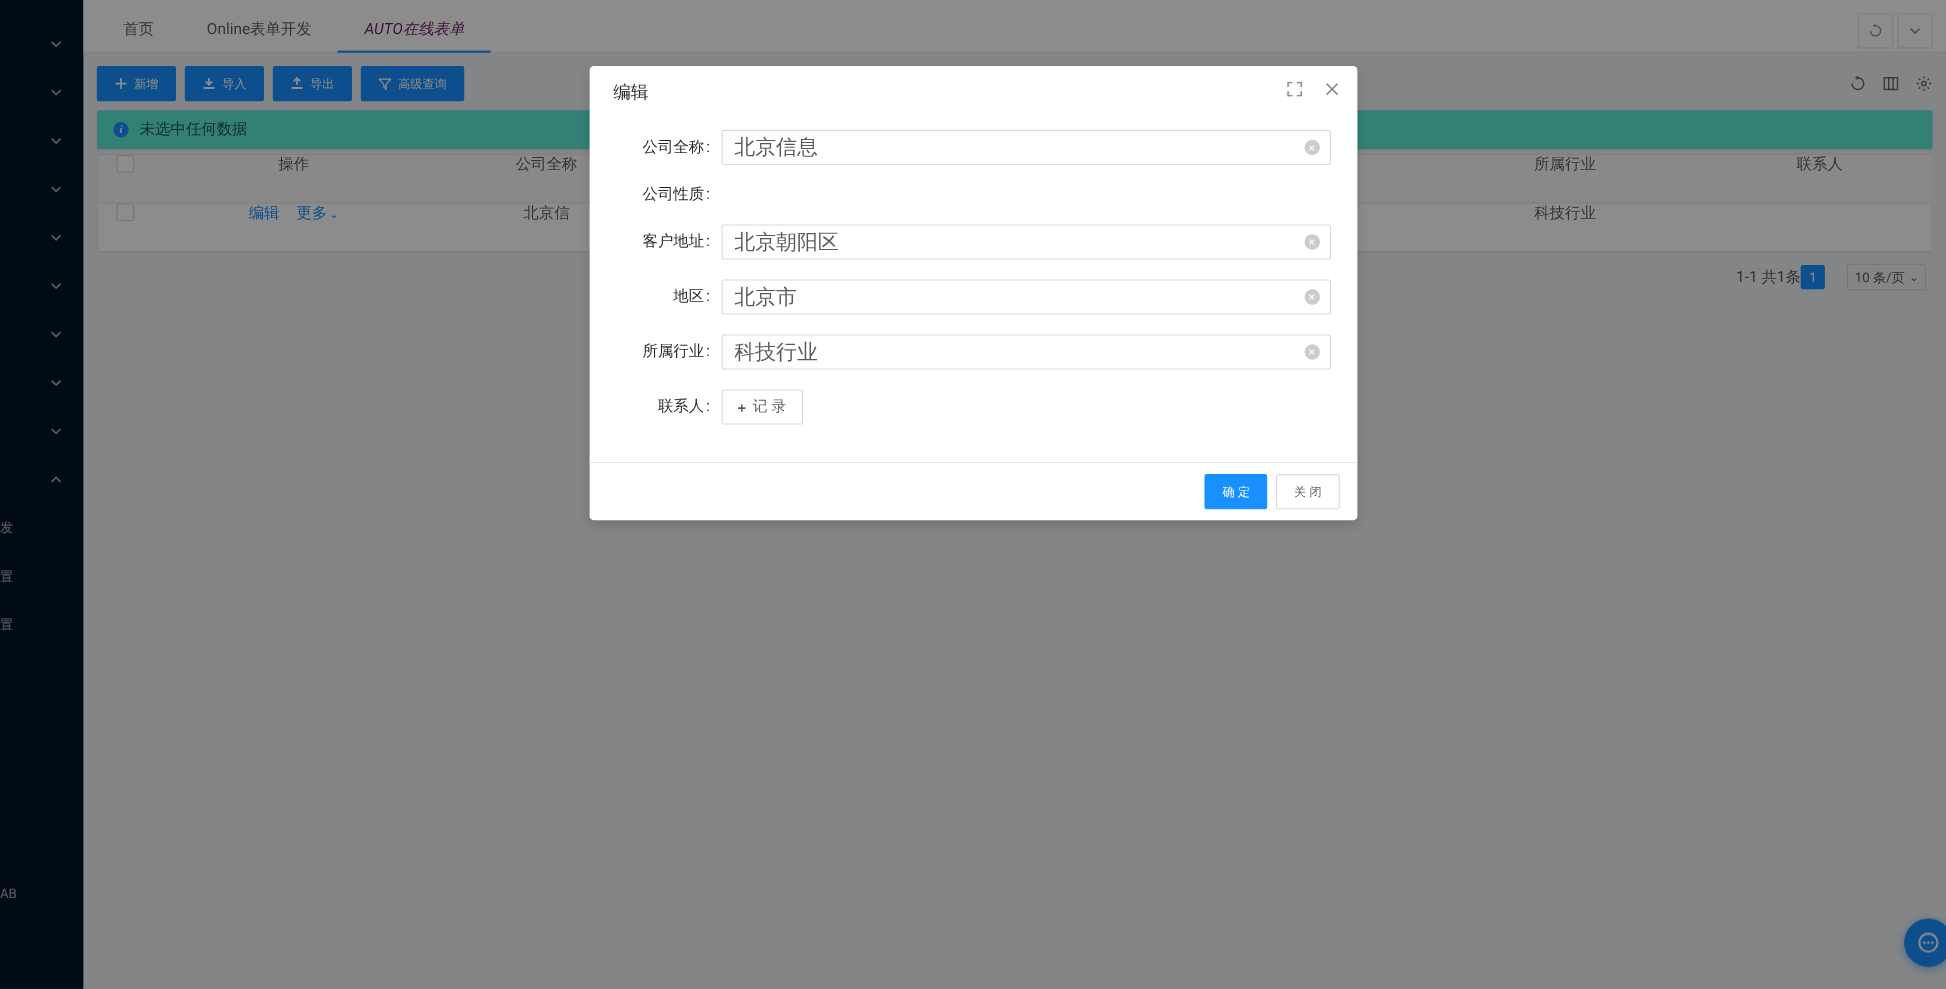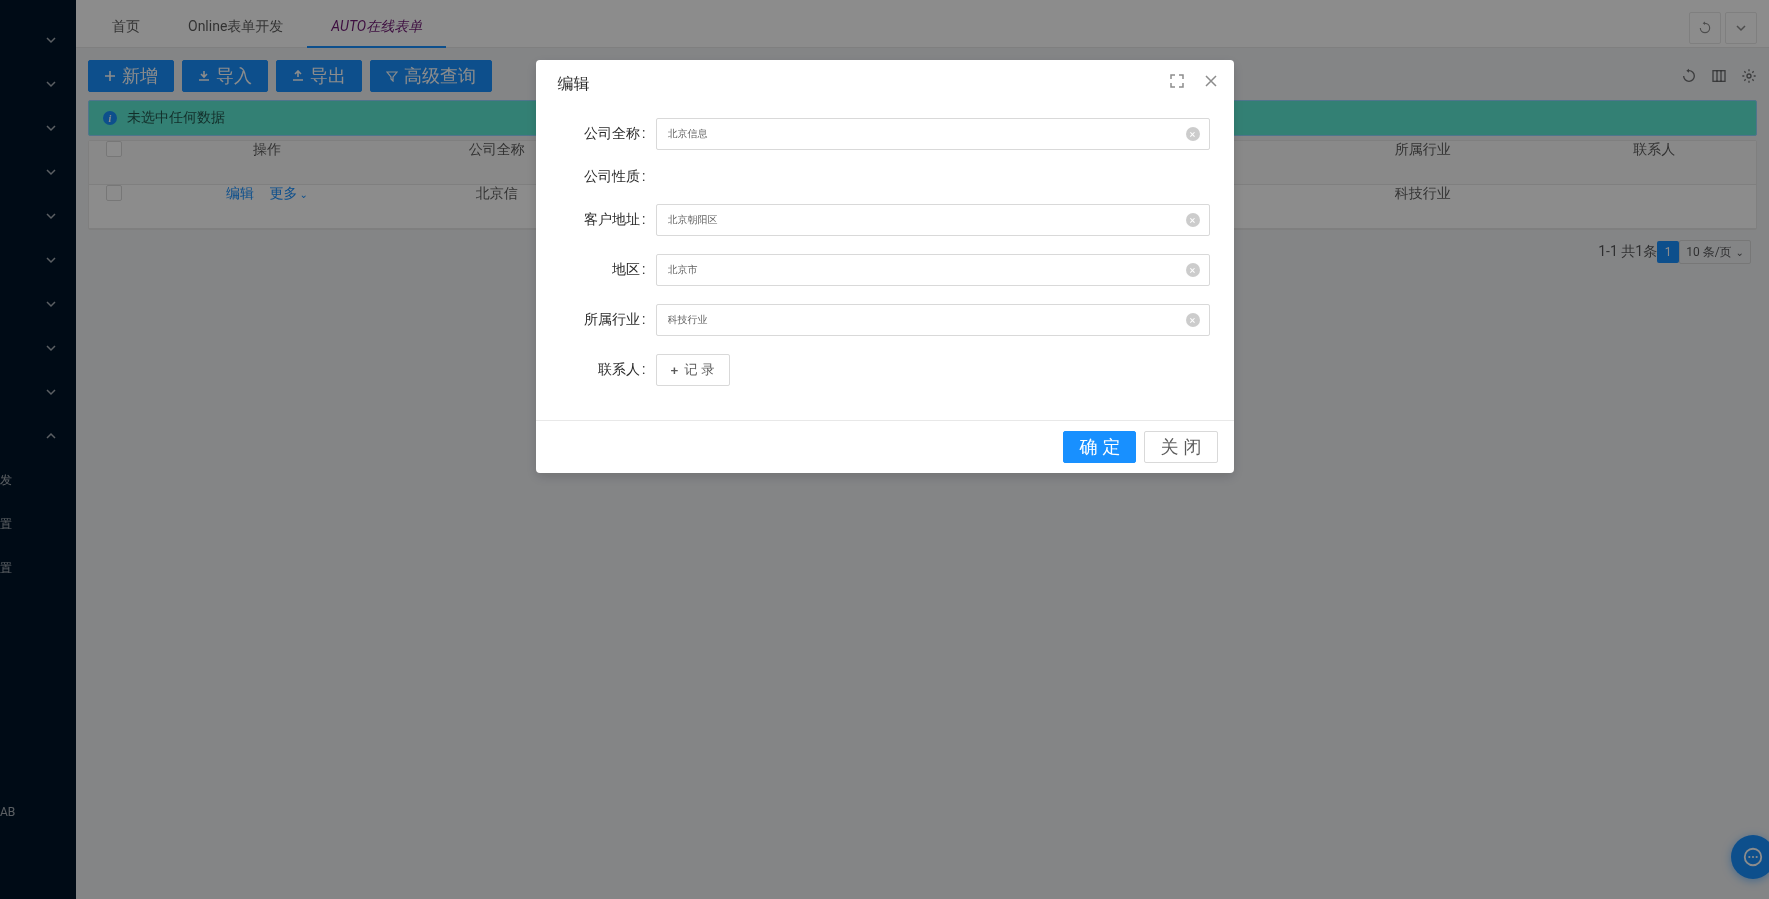--- a/index.html
+++ b/index.html
@@ -24,21 +24,21 @@
 .tabs-row { display: flex; align-items: center; background: #fff; border-bottom: 1px solid #e8e8e8; height: 40px; padding: 0 12px; }
 .tabs { display: flex; gap: 0; flex: 1; text-align: right; }
 .tab { padding: 0 24px; height: 40px; display: flex; align-items: center; cursor: pointer; color: rgba(0,0,0,0.65); border-bottom: 2px solid transparent; }
 .tab.active { color: #701a75; border-bottom-color: #1890ff; font-style: italic; }
 .tabs-actions { display: flex; gap: 4px; }
 .icon-btn { width: 32px; height: 32px; border: 1px solid #e8e8e8; background: #fff; display: flex; align-items: center; justify-content: center; cursor: pointer; color: rgba(0,0,0,0.45); border-radius: 2px; }
 
 
 .content { padding: 12px; flex: 1; overflow: auto; }
 .toolbar { display: flex; gap: 8px; align-items: center; }
-.btn { height: 32px; padding: 0 15px; border-radius: 2px; display: inline-flex; align-items: center; gap: 6px; cursor: pointer; font-size: 18px; border: 1px solid transparent; }
+.btn { height: 32px; padding: 0 15px; border-radius: 2px; display: inline-flex; align-items: center; gap: 6px; cursor: pointer; font-size: 11px; border: 1px solid transparent; }
 .btn.primary { background: #1890ff; color: #fff; border-color: #1890ff; }
 .btn.default { background: #fff; color: rgba(0,0,0,0.65); border: 1px solid #d9d9d9; }
 .btn-icon { width: 12px; height: 12px; display: inline-flex; }
 .toolbar-right { margin-left: auto; display: flex; gap: 14px; color: rgba(0,0,0,0.55); }
 .toolbar-right .ticon { cursor: pointer; }
 
 .alert { margin-top: 8px; background: #5eead4; border: 1px solid #91d5ff; border-radius: 2px; padding: 8px 14px; display: flex; align-items: center; gap: 10px; color: rgba(0,0,0,0.65); }
 .alert-icon { width: 14px; height: 14px; background: #1890ff; border-radius: 50%; position: relative; flex-shrink: 0; }
 .alert-icon::after { content: "i"; color: #fff; font-size: 10px; font-weight: bold; position: absolute; left: 50%; top: 50%; transform: translate(-50%,-50%); font-style: italic; font-family: serif; }
 
@@ -49,34 +49,34 @@
 .th, .td { padding: 0 8px; text-align: center; overflow: hidden; text-overflow: ellipsis; white-space: nowrap; }
 .col-check { width: 50px; flex-shrink: 0; display: flex; justify-content: center; }
 .col-action { width: 200px; flex-shrink: 0; }
 .col-wide { flex: 1; }
 .checkbox { width: 16px; height: 16px; border: 1px solid #d9d9d9; border-radius: 2px; background: #fff; cursor: pointer; }
 .row-link { color: #1890ff; cursor: pointer; margin: 0 6px; }
 .row-link .chev { font-size: 10px; margin-left: 2px; }
 
 .pagination { display: flex; justify-content: flex-end; align-items: center; padding: 10px 6px; color: rgba(0,0,0,0.65); }
 .page-num { width: 22px; height: 22px; display: inline-flex; align-items: center; justify-content: center; background: #1890ff; color: #fff; border-radius: 2px; font-size: 12px; cursor: pointer; }
-.page-size { border: 1px solid #d9d9d9; height: 24px; padding: 0 6px; display: inline-flex; align-items: center; border-radius: 2px; font-size: 12px; cursor: pointer; }
+.page-size { border: 1px solid #d9d9d9; height: 24px; padding: 0 6px; display: inline-flex; align-items: center; border-radius: 2px; font-size: 12px; cursor: pointer; margin-left: 20px; }
 
 
 .overlay { position: fixed; inset: 0; background: rgba(0,0,0,0.45); z-index: 100; }
 .modal { position: fixed; left: 50%; top: 60px; transform: translateX(-50%); width: 698px; background: #fff; border-radius: 4px; z-index: 101; box-shadow: 0 4px 12px rgba(0,0,0,0.15); }
 .modal-head { height: 48px; display: flex; align-items: center; padding: 0 22px; font-size: 16px; color: rgba(0,0,0,0.85); position: relative; }
 .modal-head-icons { position: absolute; right: 16px; top: 14px; display: flex; gap: 20px; color: rgba(0,0,0,0.45); }
 .modal-head-icons span { cursor: pointer; font-size: 14px; }
 .modal-body { padding: 10px 24px 16px; }
 .form-row { display: flex; align-items: center; margin-bottom: 18px; }
 .form-label { width: 96px; text-align: right; padding-right: 10px; color: rgba(0,0,0,0.85); position: relative; }
 .form-label::after { content: ":"; margin-left: 2px; }
 .form-control { flex: 1; position: relative; }
-.input { width: 100%; height: 32px; border: 1px solid #d9d9d9; border-radius: 2px; padding: 0 30px 0 11px; font-size: 10px; color: rgba(0,0,0,0.65); outline: none; }
+.input { width: 100%; height: 32px; border: 1px solid #d9d9d9; border-radius: 2px; padding: 0 30px 0 11px; font-size: 19px; color: rgba(0,0,0,0.65); outline: none; }
 .clear-icon { position: absolute; right: 10px; top: 50%; transform: translateY(-50%); width: 14px; height: 14px; background: rgba(0,0,0,0.2); border-radius: 50%; display: flex; align-items: center; justify-content: center; cursor: pointer; }
 .clear-icon::before { content: "×"; color: #fff; font-size: 11px; line-height: 1; }
 .record-btn { height: 32px; border: 1px solid #d9d9d9; border-radius: 2px; background: #fff; padding: 0 14px; display: inline-flex; align-items: center; gap: 6px; cursor: pointer; color: rgba(0,0,0,0.65); }
 .record-btn .plus { font-weight: bold; }
 .modal-foot { border-top: 1px solid #e8e8e8; padding: 10px 16px; display: flex; justify-content: flex-end; gap: 8px; }
 
 
 .fab { position: fixed; right: -6px; bottom: 20px; width: 44px; height: 44px; border-radius: 50%; background: #1890ff; color: #fff; display: flex; align-items: center; justify-content: center; box-shadow: 0 2px 8px rgba(24,144,255,.5); cursor: pointer; z-index: 50; }
 
 svg { display: block; }

